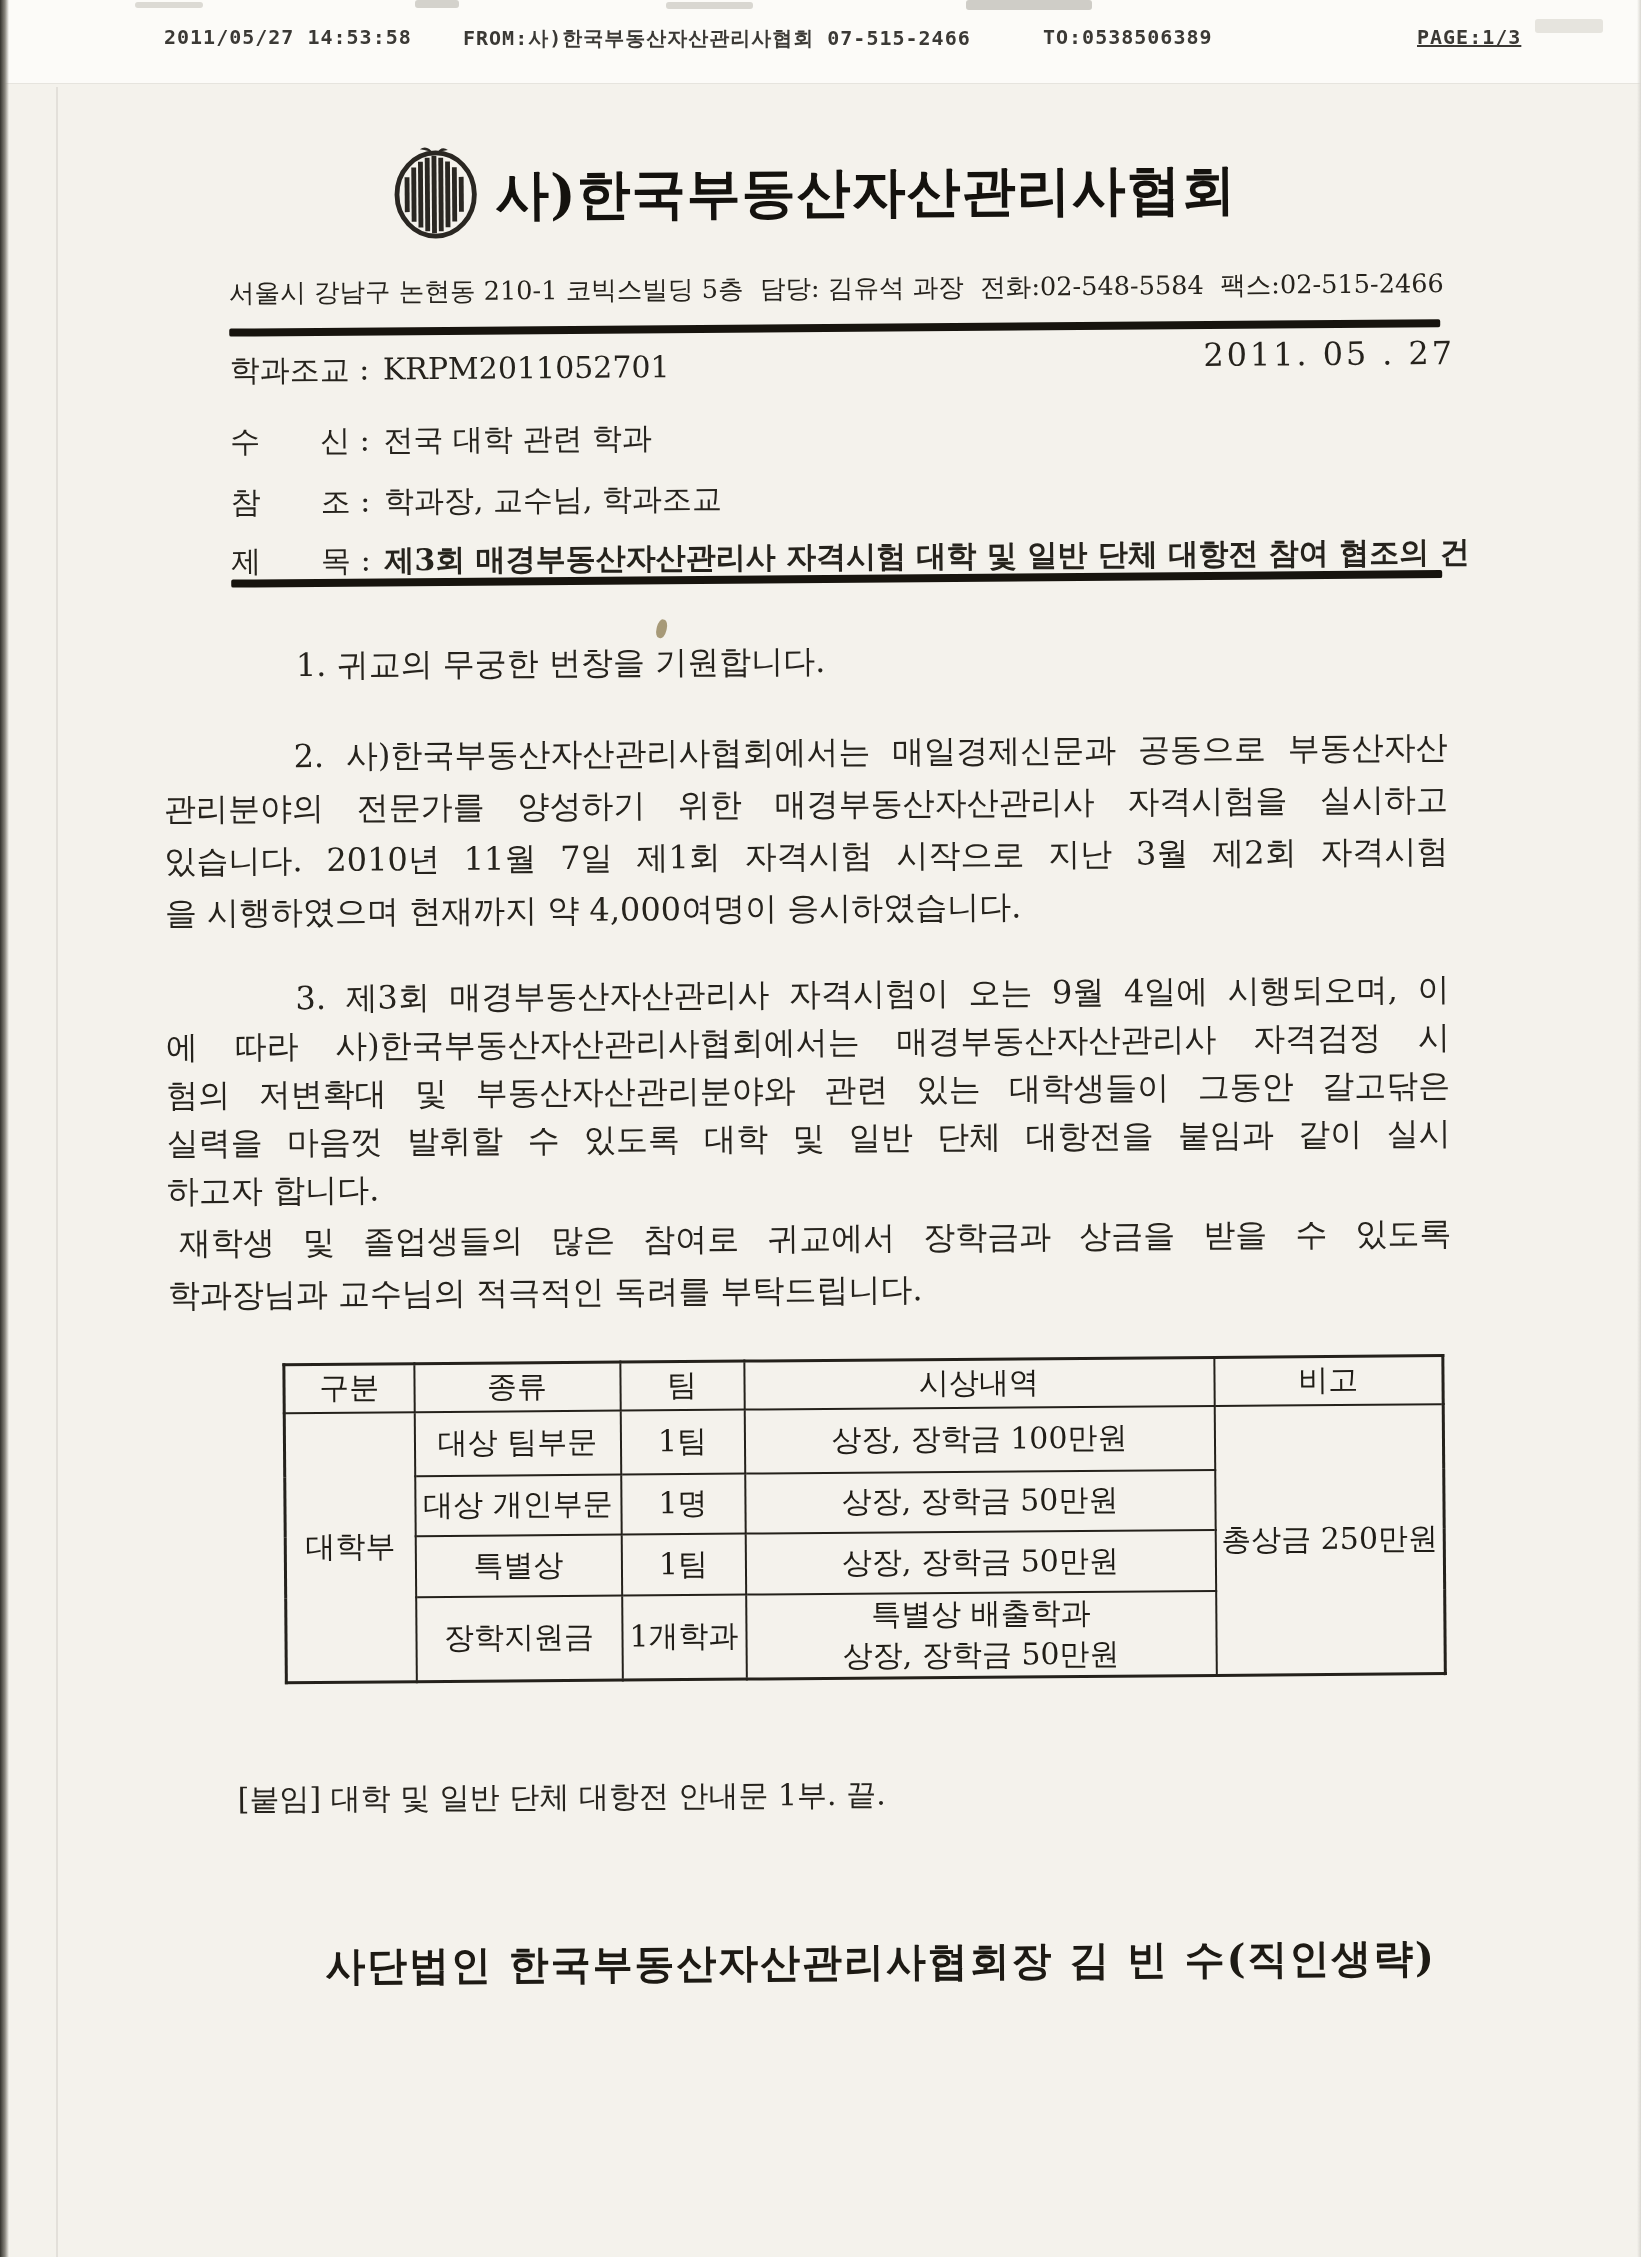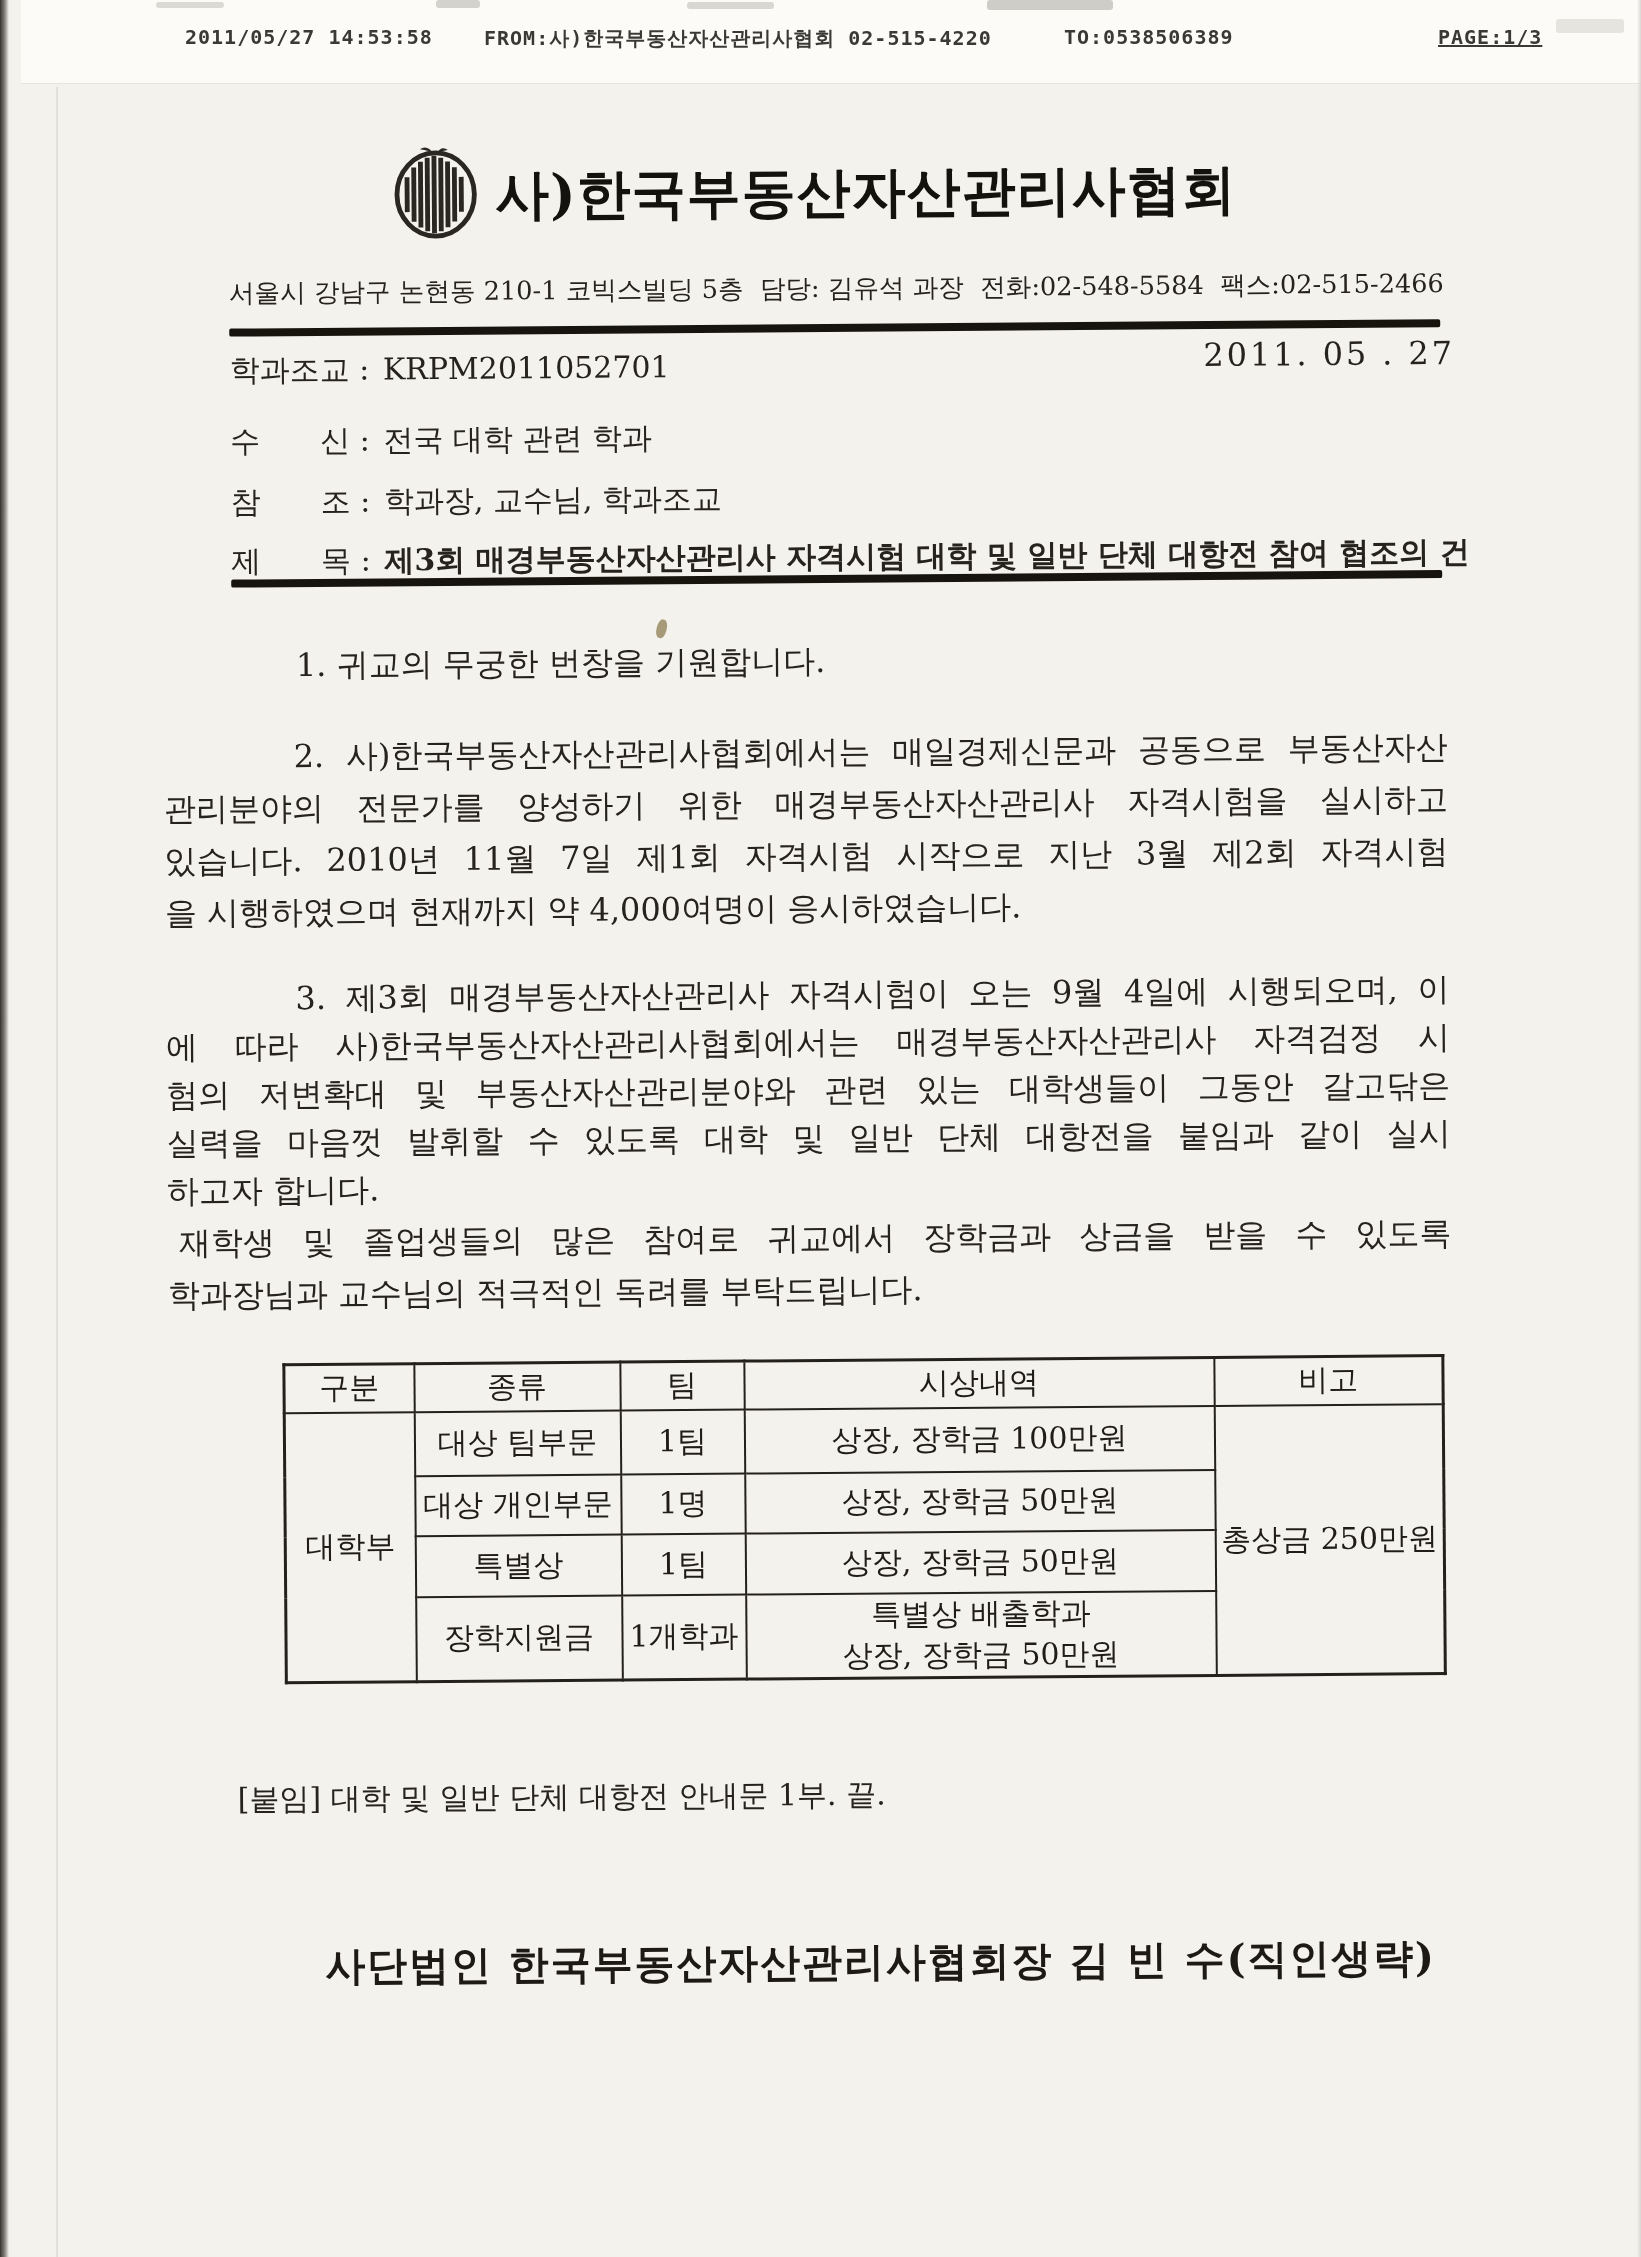--- a/index.html
+++ b/index.html
@@ -4,21 +4,21 @@
 <style>
   html,body { margin:0; padding:0; }
   body {
     width:1641px; height:2257px; position:relative; overflow:hidden;
     background:#f4f2ec;
     font-family:"DejaVu Serif","Liberation Serif",serif;
     color:#26231d;
   }
   
   .fax-band { position:absolute; top:0; left:0; right:0; height:83px;
-    background:#fcfbf8; box-shadow:0 1px 0 #e6e4de;margin-left:21px; }
+    background:#fcfbf8; box-shadow:0 1px 0 #e6e4de; }
   .tear { position:absolute; border-radius:2.9px; }
   .edge-left { position:absolute; left:0; top:0; bottom:0; width:8.7px; z-index:6;
     background:linear-gradient(to right,#34322d,#8a877f 55%,rgba(0,0,0,0)); }
   .edge-right { position:absolute; right:0; top:0; bottom:0; width:3.9px; z-index:6;
     background:linear-gradient(to left,#d9d7d1,rgba(0,0,0,0)); }
   .crease { position:absolute; left:56px; top:87px; bottom:0; width:1.9px;
     background:rgba(125,122,112,0.14); }
   .speck { position:absolute; left:660px; top:618px; width:9.7px; height:19.3px;
     background:#8d7c52; opacity:.75; border-radius:45%; transform:rotate(14deg); }
   
@@ -83,21 +83,21 @@
 </head>
 <body>
 
 <div class="fax-band">
   <div class="tear" style="left:135px;top:1.9px;width:68px;height:5.8px;background:#dcdad4;"></div>
   <div class="tear" style="left:415px;top:0;width:44px;height:7.7px;background:#d4d2cc;"></div>
   <div class="tear" style="left:666px;top:1.9px;width:87px;height:6.8px;background:#d9d7d1;"></div>
   <div class="tear" style="left:966px;top:0;width:126px;height:9.7px;background:#cfcdc7;"></div>
   <div class="tear" style="left:1535px;top:19.3px;width:68px;height:13.5px;background:#e6e4de;"></div>
   <span class="fax-line fx-datetime">2011/05/27 14:53:58</span>
-  <span class="fax-line fx-from">FROM:사)한국부동산자산관리사협회 02-515-4220</span>
+  <span class="fax-line fx-from">FROM:사)한국부동산자산관리사협회 07-515-2466</span>
   <span class="fax-line fx-to">TO:0538506389</span>
   <span class="fax-line fx-page">PAGE:1/3</span>
 </div>
 
 <div class="scan">
 
   <div class="letterhead">
     <span>
       <svg width="89" height="97" viewBox="0 0 92 100" aria-hidden="true">
         <g fill="#2a2722" stroke="none">

